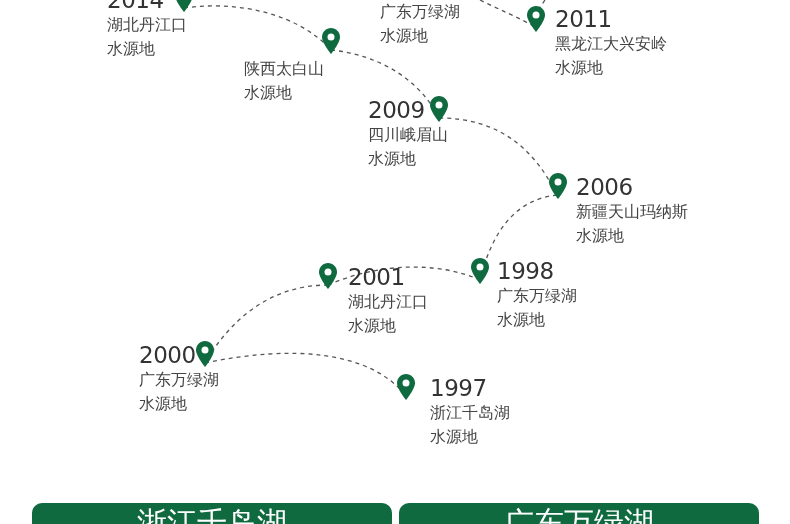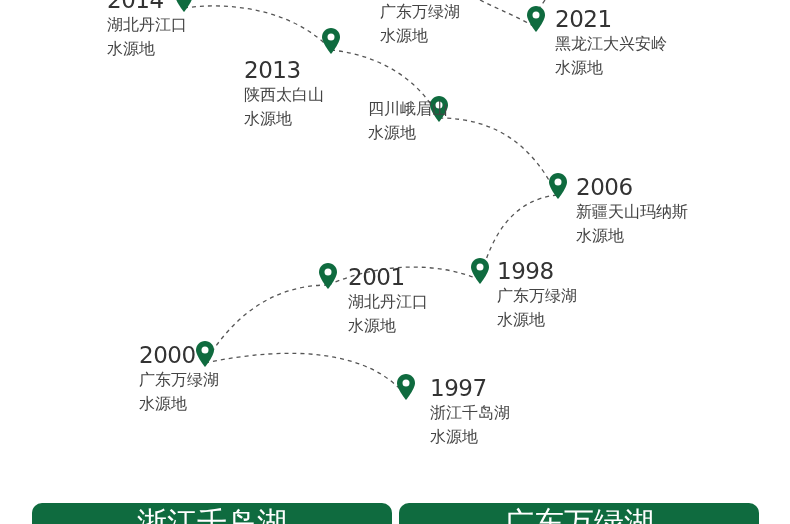--- a/index.html
+++ b/index.html
@@ -68,30 +68,30 @@
 <div class="item" style="left:107px;top:-13px">
   <div class="year">2014</div>
   <div class="place">湖北丹江口</div>
   <div class="label">水源地</div>
 </div>
 <div class="item" style="left:380px;top:0px">
   <div class="place">广东万绿湖</div>
   <div class="label">水源地</div>
 </div>
 <div class="item" style="left:555px;top:6px">
-  <div class="year">2021</div>
+  <div class="year">2011</div>
   <div class="place">黑龙江大兴安岭</div>
   <div class="label">水源地</div>
 </div>
 <div class="item" style="left:244px;top:57px">
-  <div class="year">2013</div>
   <div class="place">陕西太白山</div>
   <div class="label">水源地</div>
 </div>
 <div class="item" style="left:368px;top:97px">
+  <div class="year">2009</div>
   <div class="place">四川峨眉山</div>
   <div class="label">水源地</div>
 </div>
 <div class="item" style="left:576px;top:174px">
   <div class="year">2006</div>
   <div class="place">新疆天山玛纳斯</div>
   <div class="label">水源地</div>
 </div>
 <div class="item" style="left:348px;top:264px">
   <div class="year">2001</div>

